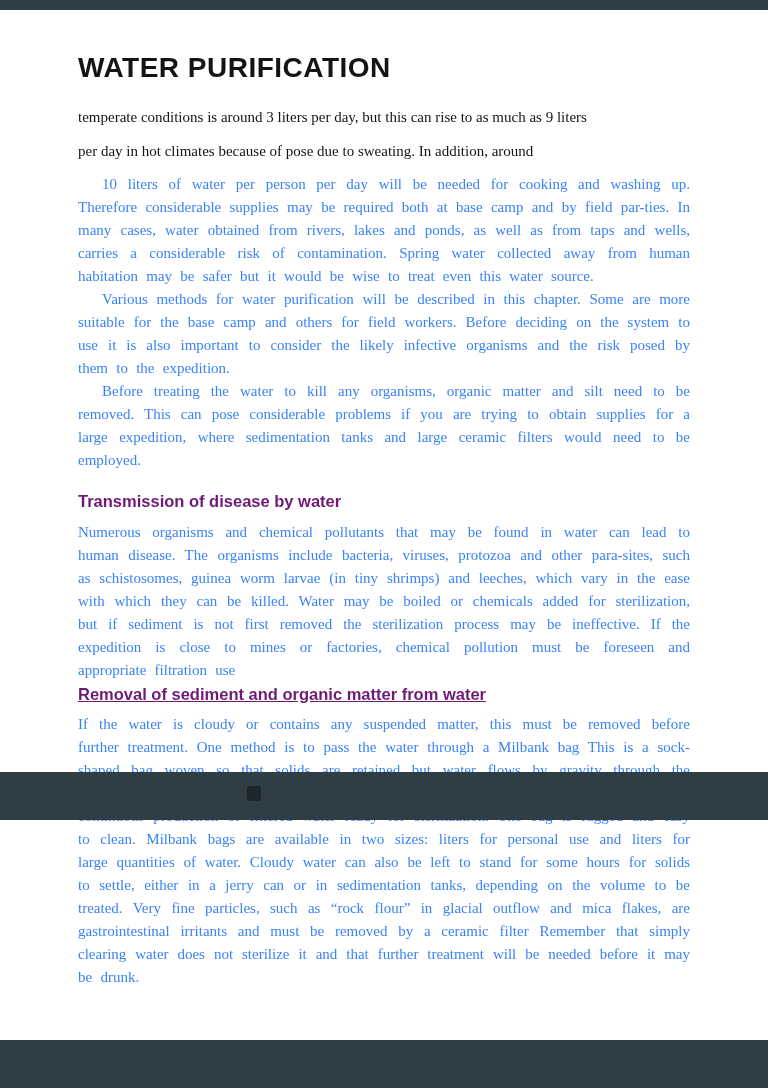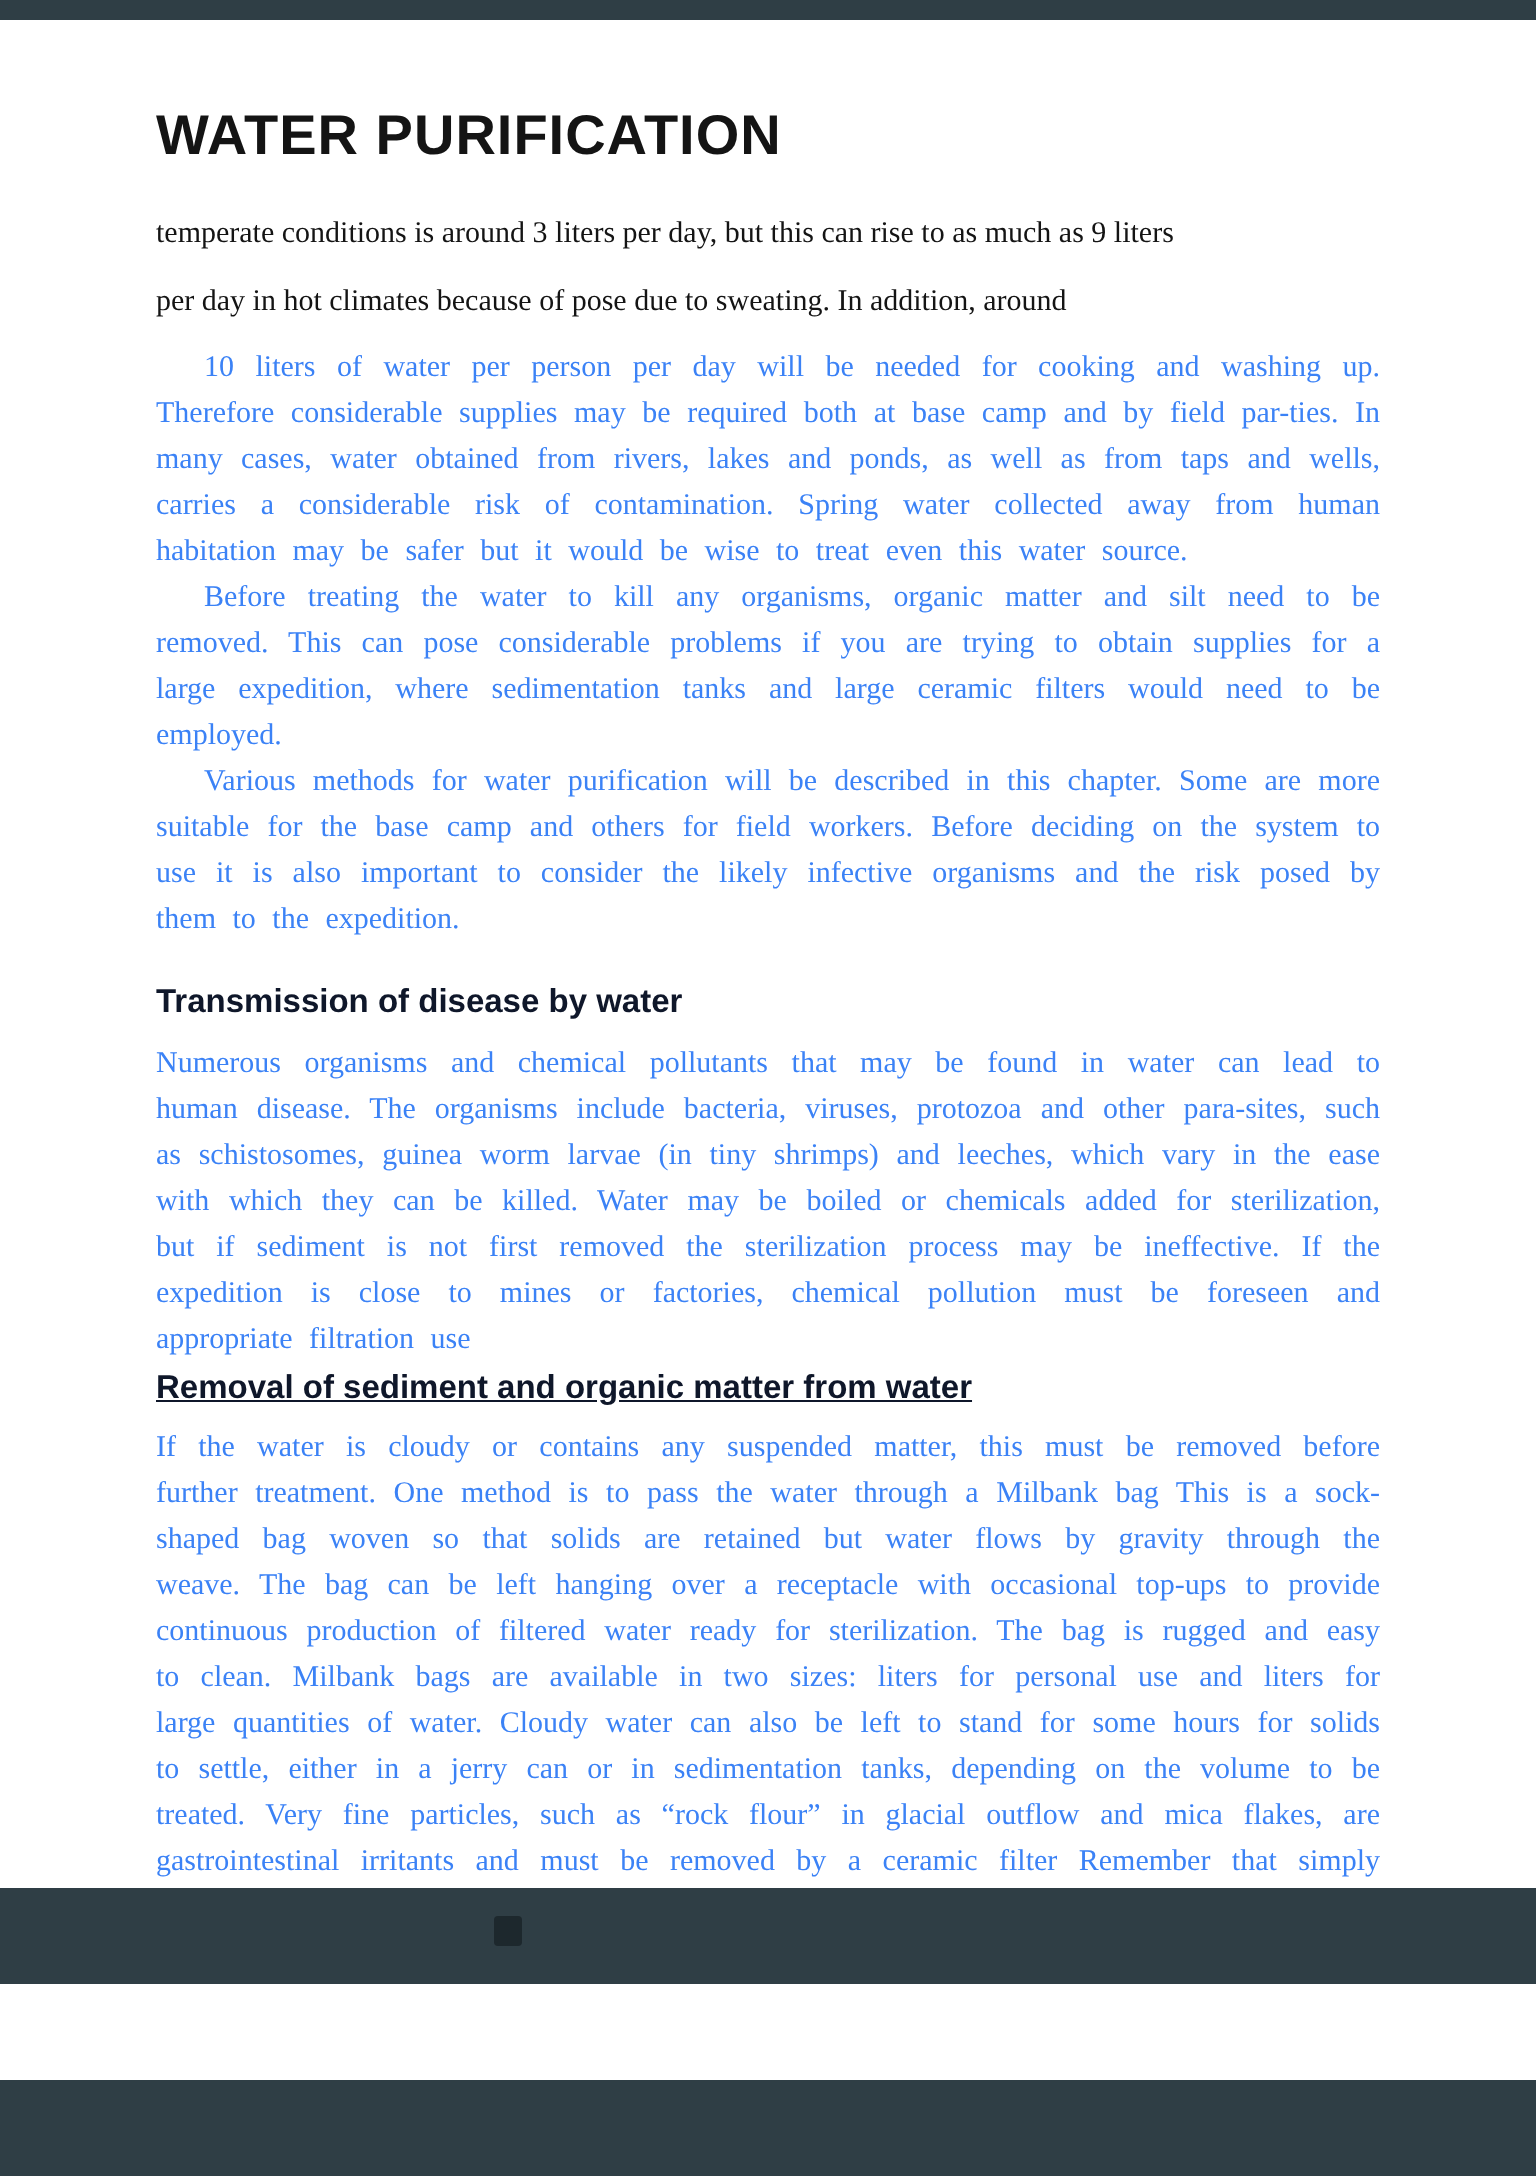--- a/index.html
+++ b/index.html
@@ -6,21 +6,21 @@
   body {
     width: 768px;
     height: 1088px;
     background: #2f3e45;
     font-family: "Liberation Serif", serif;
     overflow: hidden;
   }
   .stage {
     position: relative;
     width: 768px;
-    height: 992px;
+    height: 820px;
     background: #2f3e45;
   }
   .top-bar {
     position: absolute;
     top: 0; left: 0;
     width: 768px; height: 10px;
     background: #2f3e45;
   }
   .doc-page {
     position: absolute;
@@ -55,21 +55,21 @@
     margin: 0;
     color: #3b82f6;
   }
   .indent { text-indent: 24px; }
   .first-body { margin-top: 5px; }
   .section-heading {
     font-family: "Liberation Sans", sans-serif;
     font-weight: bold;
     font-size: 16.5px;
     margin: 20px 0 10px 0;
-    color: #0f172a;
+    color: #701a75;
   }
   .section-heading.tight { margin: 3px 0 9px 0; text-decoration: underline; }
   .bottom-bar {
     position: absolute;
     left: 0; bottom: 0;
     width: 768px; height: 48px;
     background: #2f3e45;
   }
   .footer-logo {
     position: absolute;
@@ -87,22 +87,22 @@
   <div class="top-bar"></div>
 
   <div class="doc-page">
 
     <h1 class="page-title">WATER PURIFICATION</h1>
 
     <p class="intro-line">temperate conditions is around 3 liters per day, but this can rise to as much as 9 liters</p>
     <p class="intro-line">per day in hot climates because of pose due to sweating. In addition, around</p>
 
     <p class="body-para indent first-body">10 liters of water per person per day will be needed for cooking and washing up. Therefore considerable supplies may be required both at base camp and by field par-ties. In many cases, water obtained from rivers, lakes and ponds, as well as from taps and wells, carries a considerable risk of contamination. Spring water collected away from human habitation may be safer but it would be wise to treat even this water source.</p>
+    <p class="body-para indent">Various methods for water purification will be described in this chapter. Some are more suitable for the base camp and others for field workers. Before deciding on the system to use it is also important to consider the likely infective organisms and the risk posed by them to the expedition.</p>
     <p class="body-para indent">Before treating the water to kill any organisms, organic matter and silt need to be removed. This can pose considerable problems if you are trying to obtain supplies for a large expedition, where sedimentation tanks and large ceramic filters would need to be employed.</p>
-    <p class="body-para indent">Various methods for water purification will be described in this chapter. Some are more suitable for the base camp and others for field workers. Before deciding on the system to use it is also important to consider the likely infective organisms and the risk posed by them to the expedition.</p>
 
     <h2 class="section-heading">Transmission of disease by water</h2>
     <p class="body-para">Numerous organisms and chemical pollutants that may be found in water can lead to human disease. The organisms include bacteria, viruses, protozoa and other para-sites, such as schistosomes, guinea worm larvae (in tiny shrimps) and leeches, which vary in the ease with which they can be killed. Water may be boiled or chemicals added for sterilization, but if sediment is not first removed the sterilization process may be ineffective. If the expedition is close to mines or factories, chemical pollution must be foreseen and appropriate filtration use</p>
 
     <h2 class="section-heading tight">Removal of sediment and organic matter from water</h2>
     <p class="body-para">If the water is cloudy or contains any suspended matter, this must be removed before further treatment. One method is to pass the water through a Milbank bag This is a sock-shaped bag woven so that solids are retained but water flows by gravity through the weave. The bag can be left hanging over a receptacle with occasional top-ups to provide continuous production of filtered water ready for sterilization. The bag is rugged and easy to clean. Milbank bags are available in two sizes: liters for personal use and liters for large quantities of water. Cloudy water can also be left to stand for some hours for solids to settle, either in a jerry can or in sedimentation tanks, depending on the volume to be treated. Very fine particles, such as “rock flour” in glacial outflow and mica flakes, are gastrointestinal irritants and must be removed by a ceramic filter Remember that simply clearing water does not sterilize it and that further treatment will be needed before it may be drunk.</p>
 
   </div>
 
   <div class="bottom-bar">

